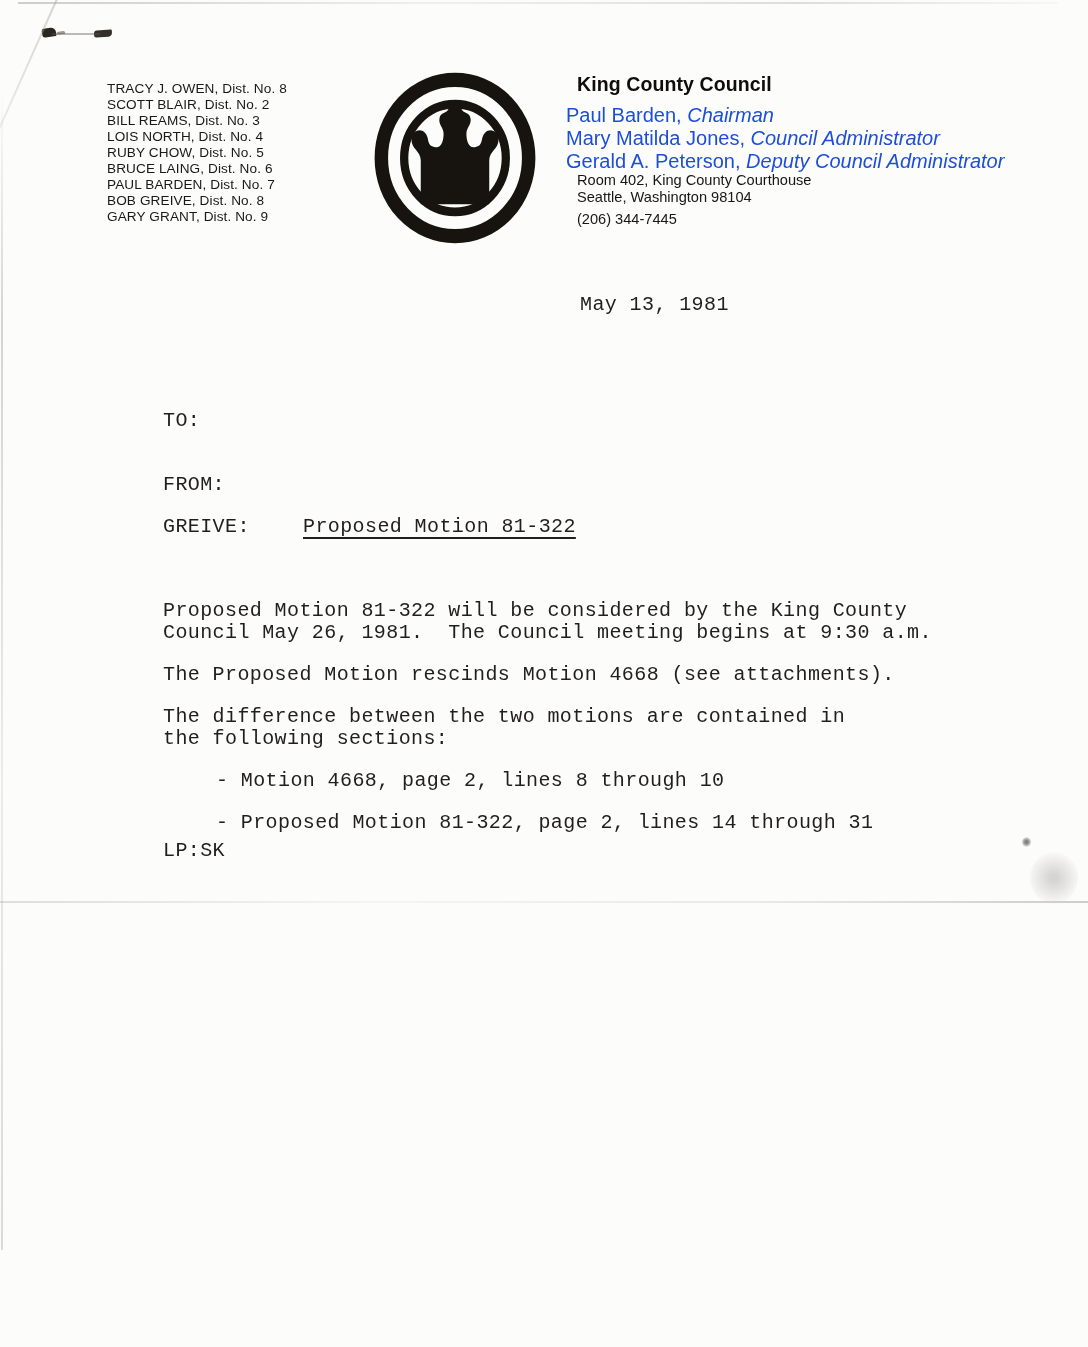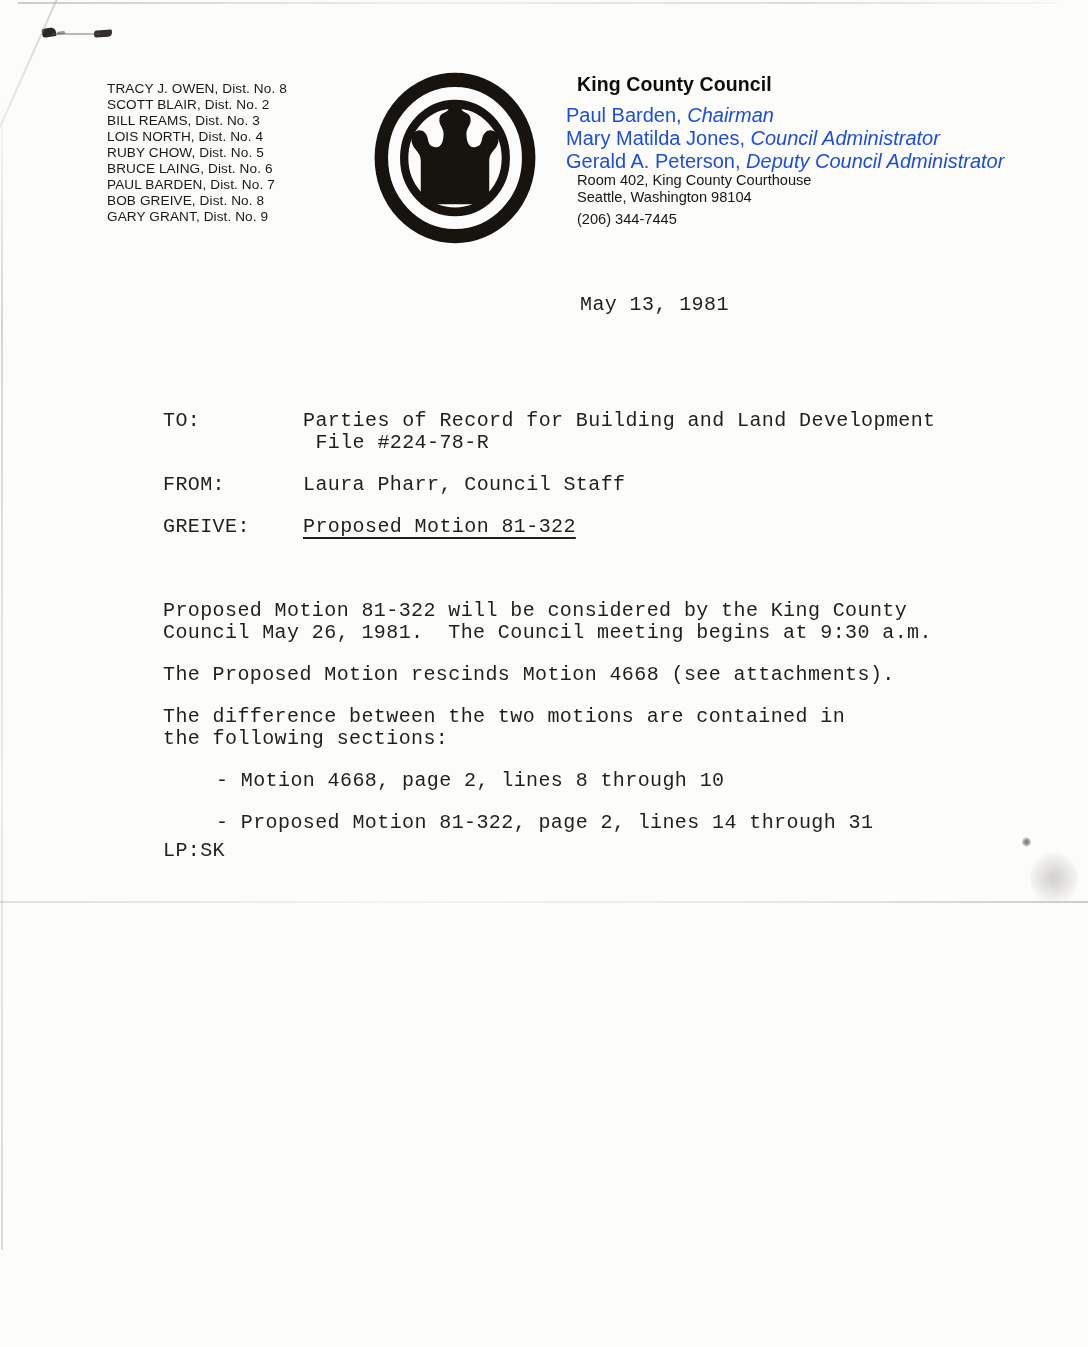--- a/index.html
+++ b/index.html
@@ -148,27 +148,24 @@
   <div class="address">
     <div>Room 402, King County Courthouse</div>
     <div>Seattle, Washington 98104</div>
   </div>
   <div class="phone">(206) 344-7445</div>
 
   <div class="typed date-line">May 13, 1981</div>
 
   <div class="typed memo-row row-to">
     <span class="label">TO:</span>
-    <span class="value">Parties of Record for Building and Land Development
- File #224-78-R</span>
   </div>
 
   <div class="typed memo-row row-from">
     <span class="label">FROM:</span>
-    <span class="value">Laura Pharr, Council Staff</span>
   </div>
 
   <div class="typed memo-row row-subject">
     <span class="label">GREIVE:</span>
     <span class="value subject-underline">Proposed Motion 81-322</span>
   </div>
 
   <div class="typed para para-1">Proposed Motion 81-322 will be considered by the King County
 Council May 26, 1981.  The Council meeting begins at 9:30 a.m.</div>
   <div class="typed para para-2">The Proposed Motion rescinds Motion 4668 (see attachments).</div>

